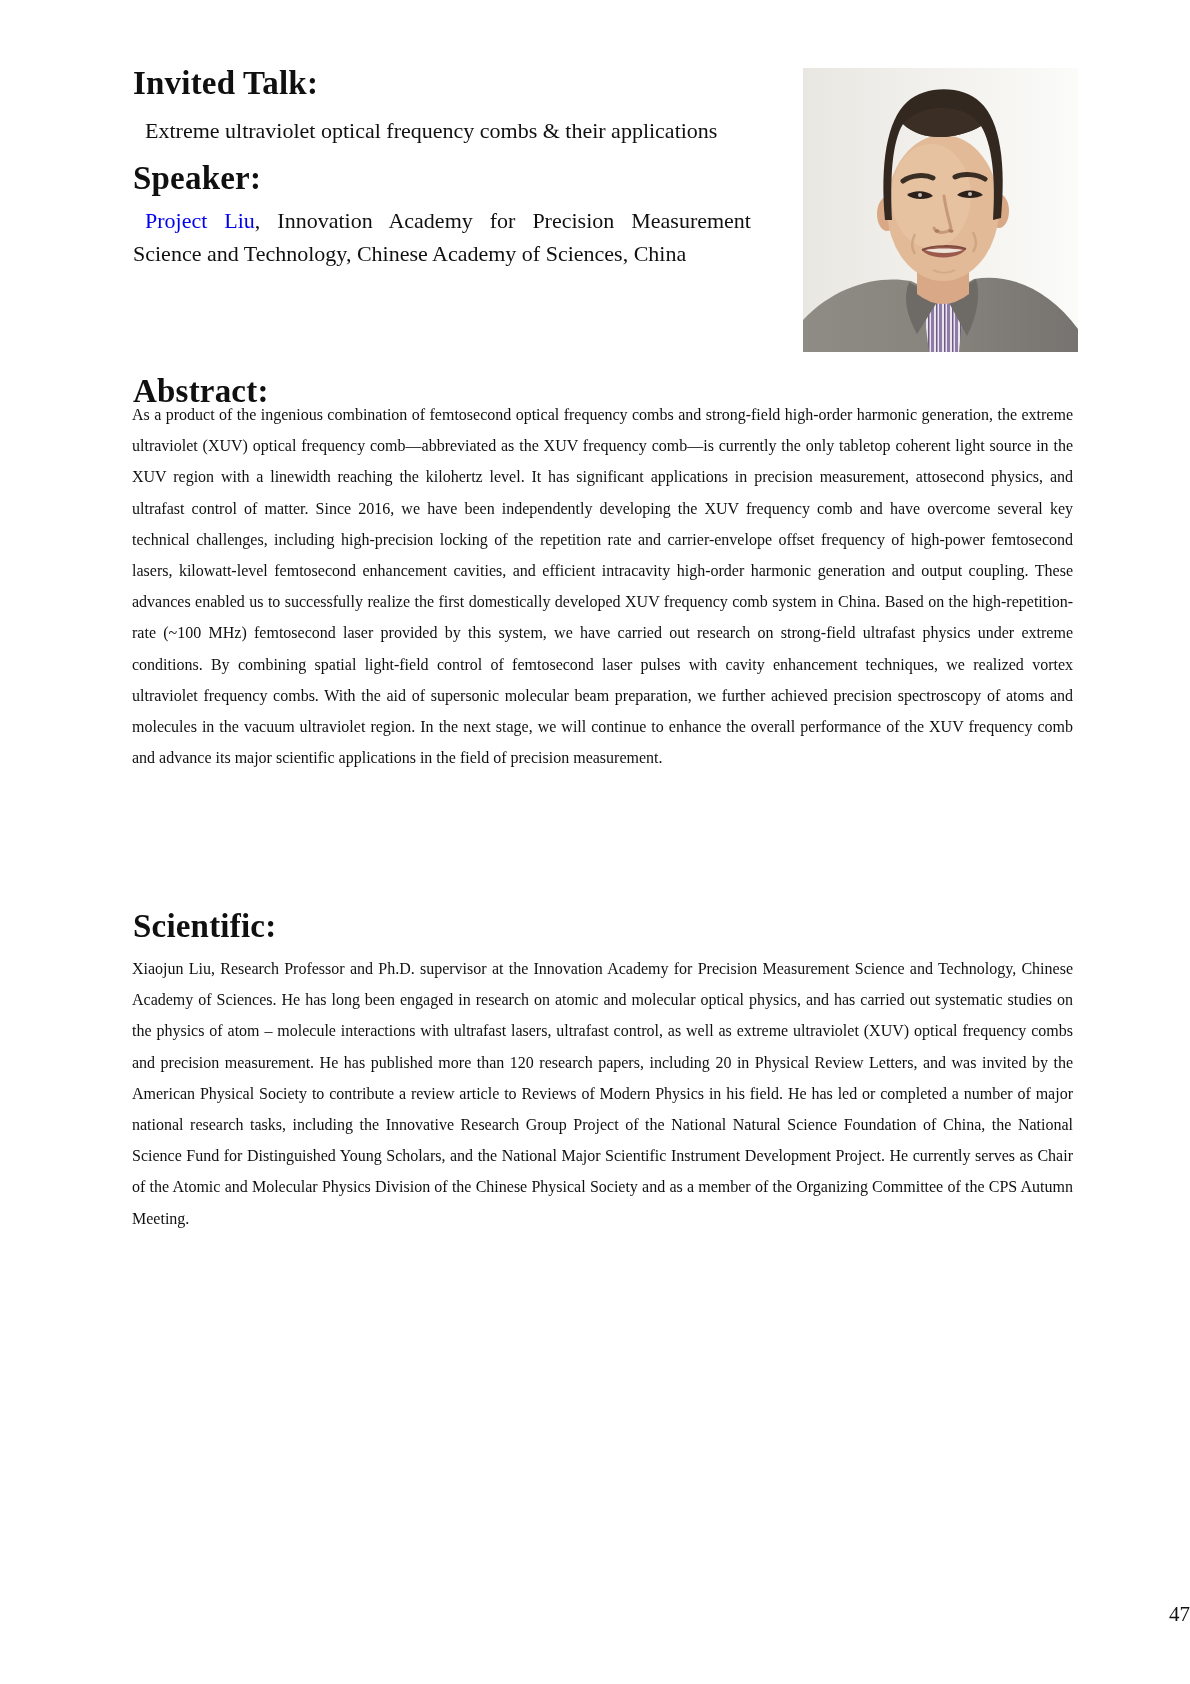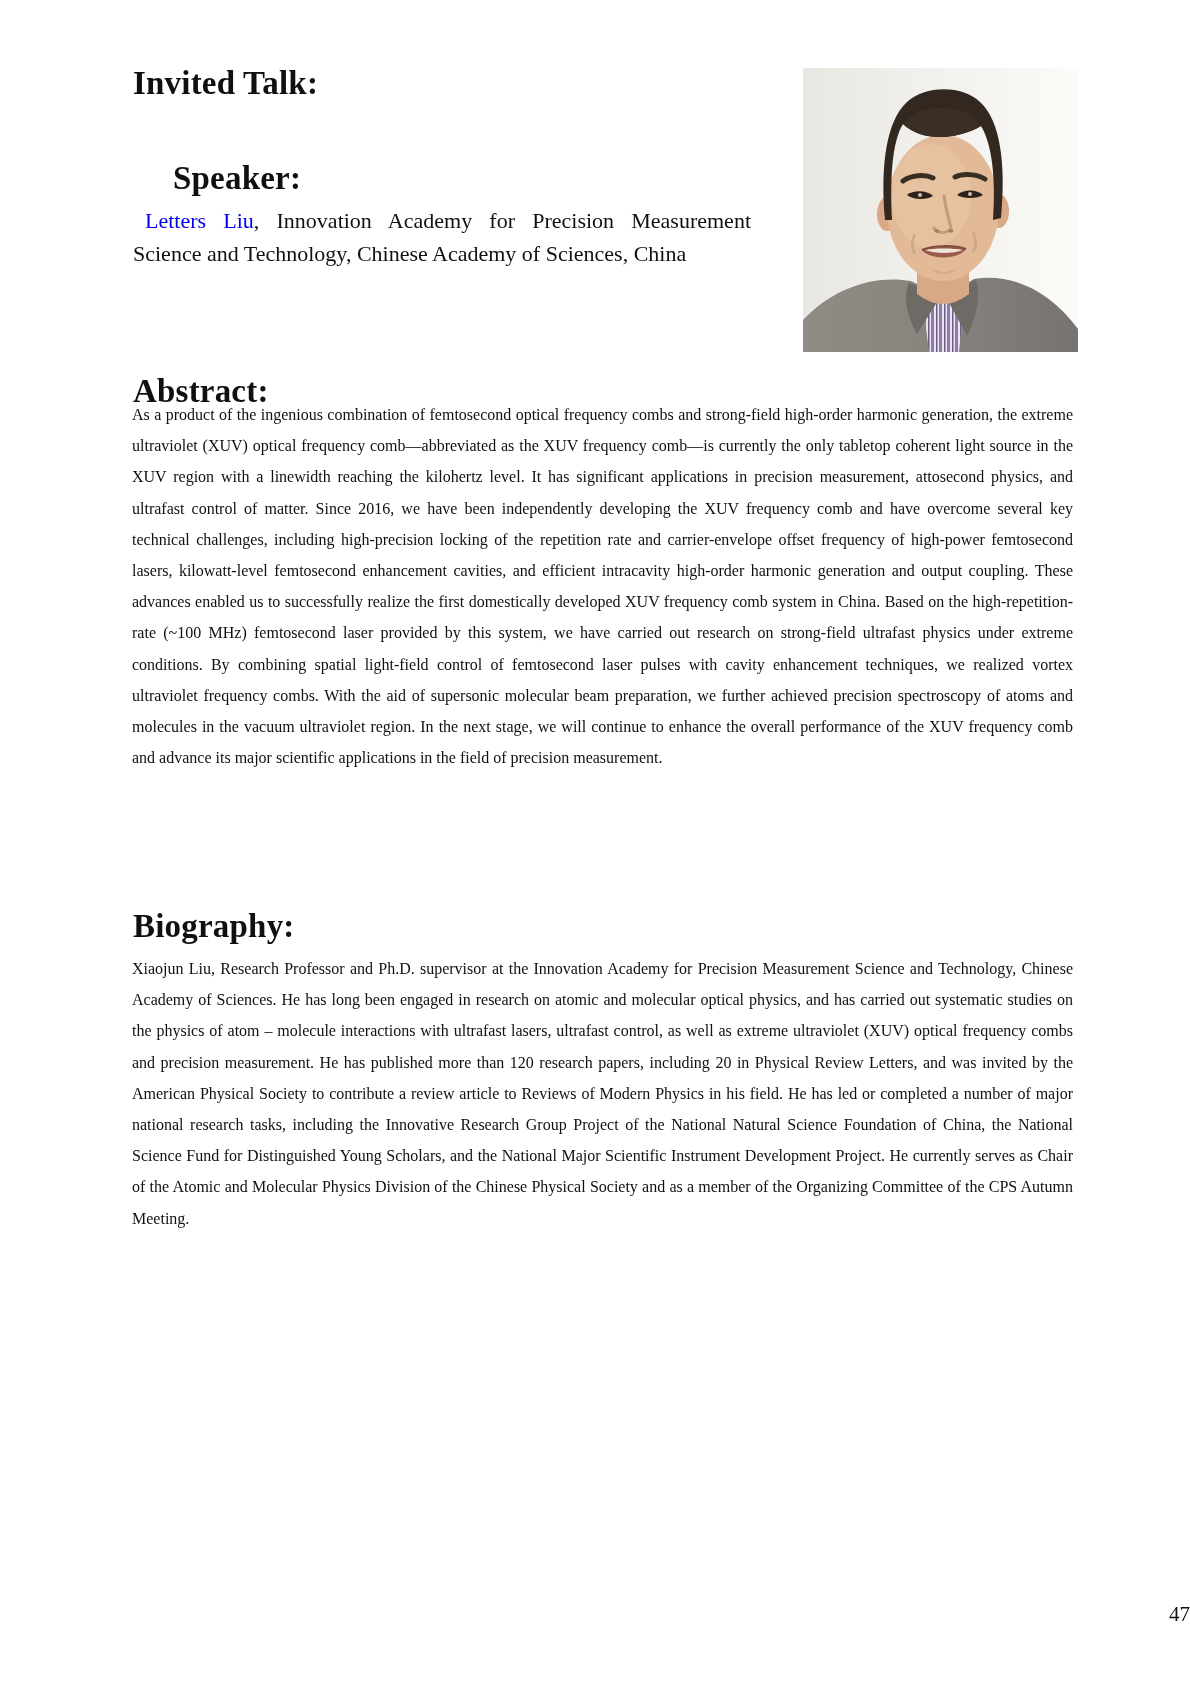--- a/index.html
+++ b/index.html
@@ -64,24 +64,25 @@
     line-height:24px;
   }
 </style>
 </head>
 <body>
 
 <div class="page">
 
   <div class="h-section" style="left:133px; top:67px;">Invited Talk:</div>
 
+  <div class="talk-title">Extreme ultraviolet optical frequency combs &amp; their applications</div>
 
-  <div class="h-section" style="left:133px; top:162px;margin-left:40px;">Speaker:</div>
+  <div class="h-section" style="left:133px; top:162px;">Speaker:</div>
 
-  <div class="speaker-para"><span class="speaker-name">Letters Liu</span><span>, Innovation Academy for Precision Measurement Science and Technology, Chinese Academy of Sciences, China</span></div>
+  <div class="speaker-para"><span class="speaker-name">Project Liu</span><span>, Innovation Academy for Precision Measurement Science and Technology, Chinese Academy of Sciences, China</span></div>
 
   <div class="photo-frame">
     <svg width="275" height="284" viewBox="0 0 275 284">
       <defs>
         <linearGradient id="bgGrad" x1="0" y1="0" x2="1" y2="0">
           <stop offset="0" stop-color="#e9e7e2"></stop>
           <stop offset="0.55" stop-color="#f3f2ee"></stop>
           <stop offset="1" stop-color="#fbfbf9"></stop>
         </linearGradient>
         <linearGradient id="suitGrad" x1="0" y1="0" x2="1" y2="0">
@@ -140,19 +141,19 @@
       <path d="M112 166 C 108 174 108 180 112 186" stroke="#caa17e" stroke-width="2.5" fill="none" opacity="0.8"></path>
       <path d="M170 164 C 174 172 174 178 170 184" stroke="#caa17e" stroke-width="2.5" fill="none" opacity="0.8"></path>
       <path d="M130 202 C 138 206 144 206 152 202" stroke="#cfa582" stroke-width="2" fill="none" opacity="0.7"></path>
     </svg>
   </div>
 
   <div class="h-section" style="left:133px; top:347px;margin-top:28px;">Abstract:</div>
 
   <div class="body-para abstract-para">As a product of the ingenious combination of femtosecond optical frequency combs and strong-field high-order harmonic generation, the extreme ultraviolet (XUV) optical frequency comb—abbreviated as the XUV frequency comb—is currently the only tabletop coherent light source in the XUV region with a linewidth reaching the kilohertz level. It has significant applications in precision measurement, attosecond physics, and ultrafast control of matter. Since 2016, we have been independently developing the XUV frequency comb and have overcome several key technical challenges, including high-precision locking of the repetition rate and carrier-envelope offset frequency of high-power femtosecond lasers, kilowatt-level femtosecond enhancement cavities, and efficient intracavity high-order harmonic generation and output coupling. These advances enabled us to successfully realize the first domestically developed XUV frequency comb system in China. Based on the high-repetition-rate (~100 MHz) femtosecond laser provided by this system, we have carried out research on strong-field ultrafast physics under extreme conditions. By combining spatial light-field control of femtosecond laser pulses with cavity enhancement techniques, we realized vortex ultraviolet frequency combs. With the aid of supersonic molecular beam preparation, we further achieved precision spectroscopy of atoms and molecules in the vacuum ultraviolet region. In the next stage, we will continue to enhance the overall performance of the XUV frequency comb and advance its major scientific applications in the field of precision measurement.</div>
 
-  <div class="h-section" style="left:133px; top:910px;">Biography:</div>
+  <div class="h-section" style="left:133px; top:910px;">Scientific:</div>
 
   <div class="body-para bio-para">Xiaojun Liu, Research Professor and Ph.D. supervisor at the Innovation Academy for Precision Measurement Science and Technology, Chinese Academy of Sciences. He has long been engaged in research on atomic and molecular optical physics, and has carried out systematic studies on the physics of atom – molecule interactions with ultrafast lasers, ultrafast control, as well as extreme ultraviolet (XUV) optical frequency combs and precision measurement. He has published more than 120 research papers, including 20 in Physical Review Letters, and was invited by the American Physical Society to contribute a review article to Reviews of Modern Physics in his field. He has led or completed a number of major national research tasks, including the Innovative Research Group Project of the National Natural Science Foundation of China, the National Science Fund for Distinguished Young Scholars, and the National Major Scientific Instrument Development Project. He currently serves as Chair of the Atomic and Molecular Physics Division of the Chinese Physical Society and as a member of the Organizing Committee of the CPS Autumn Meeting.</div>
 
   <div class="page-number">47</div>
 
 </div>
 
 </body></html>

